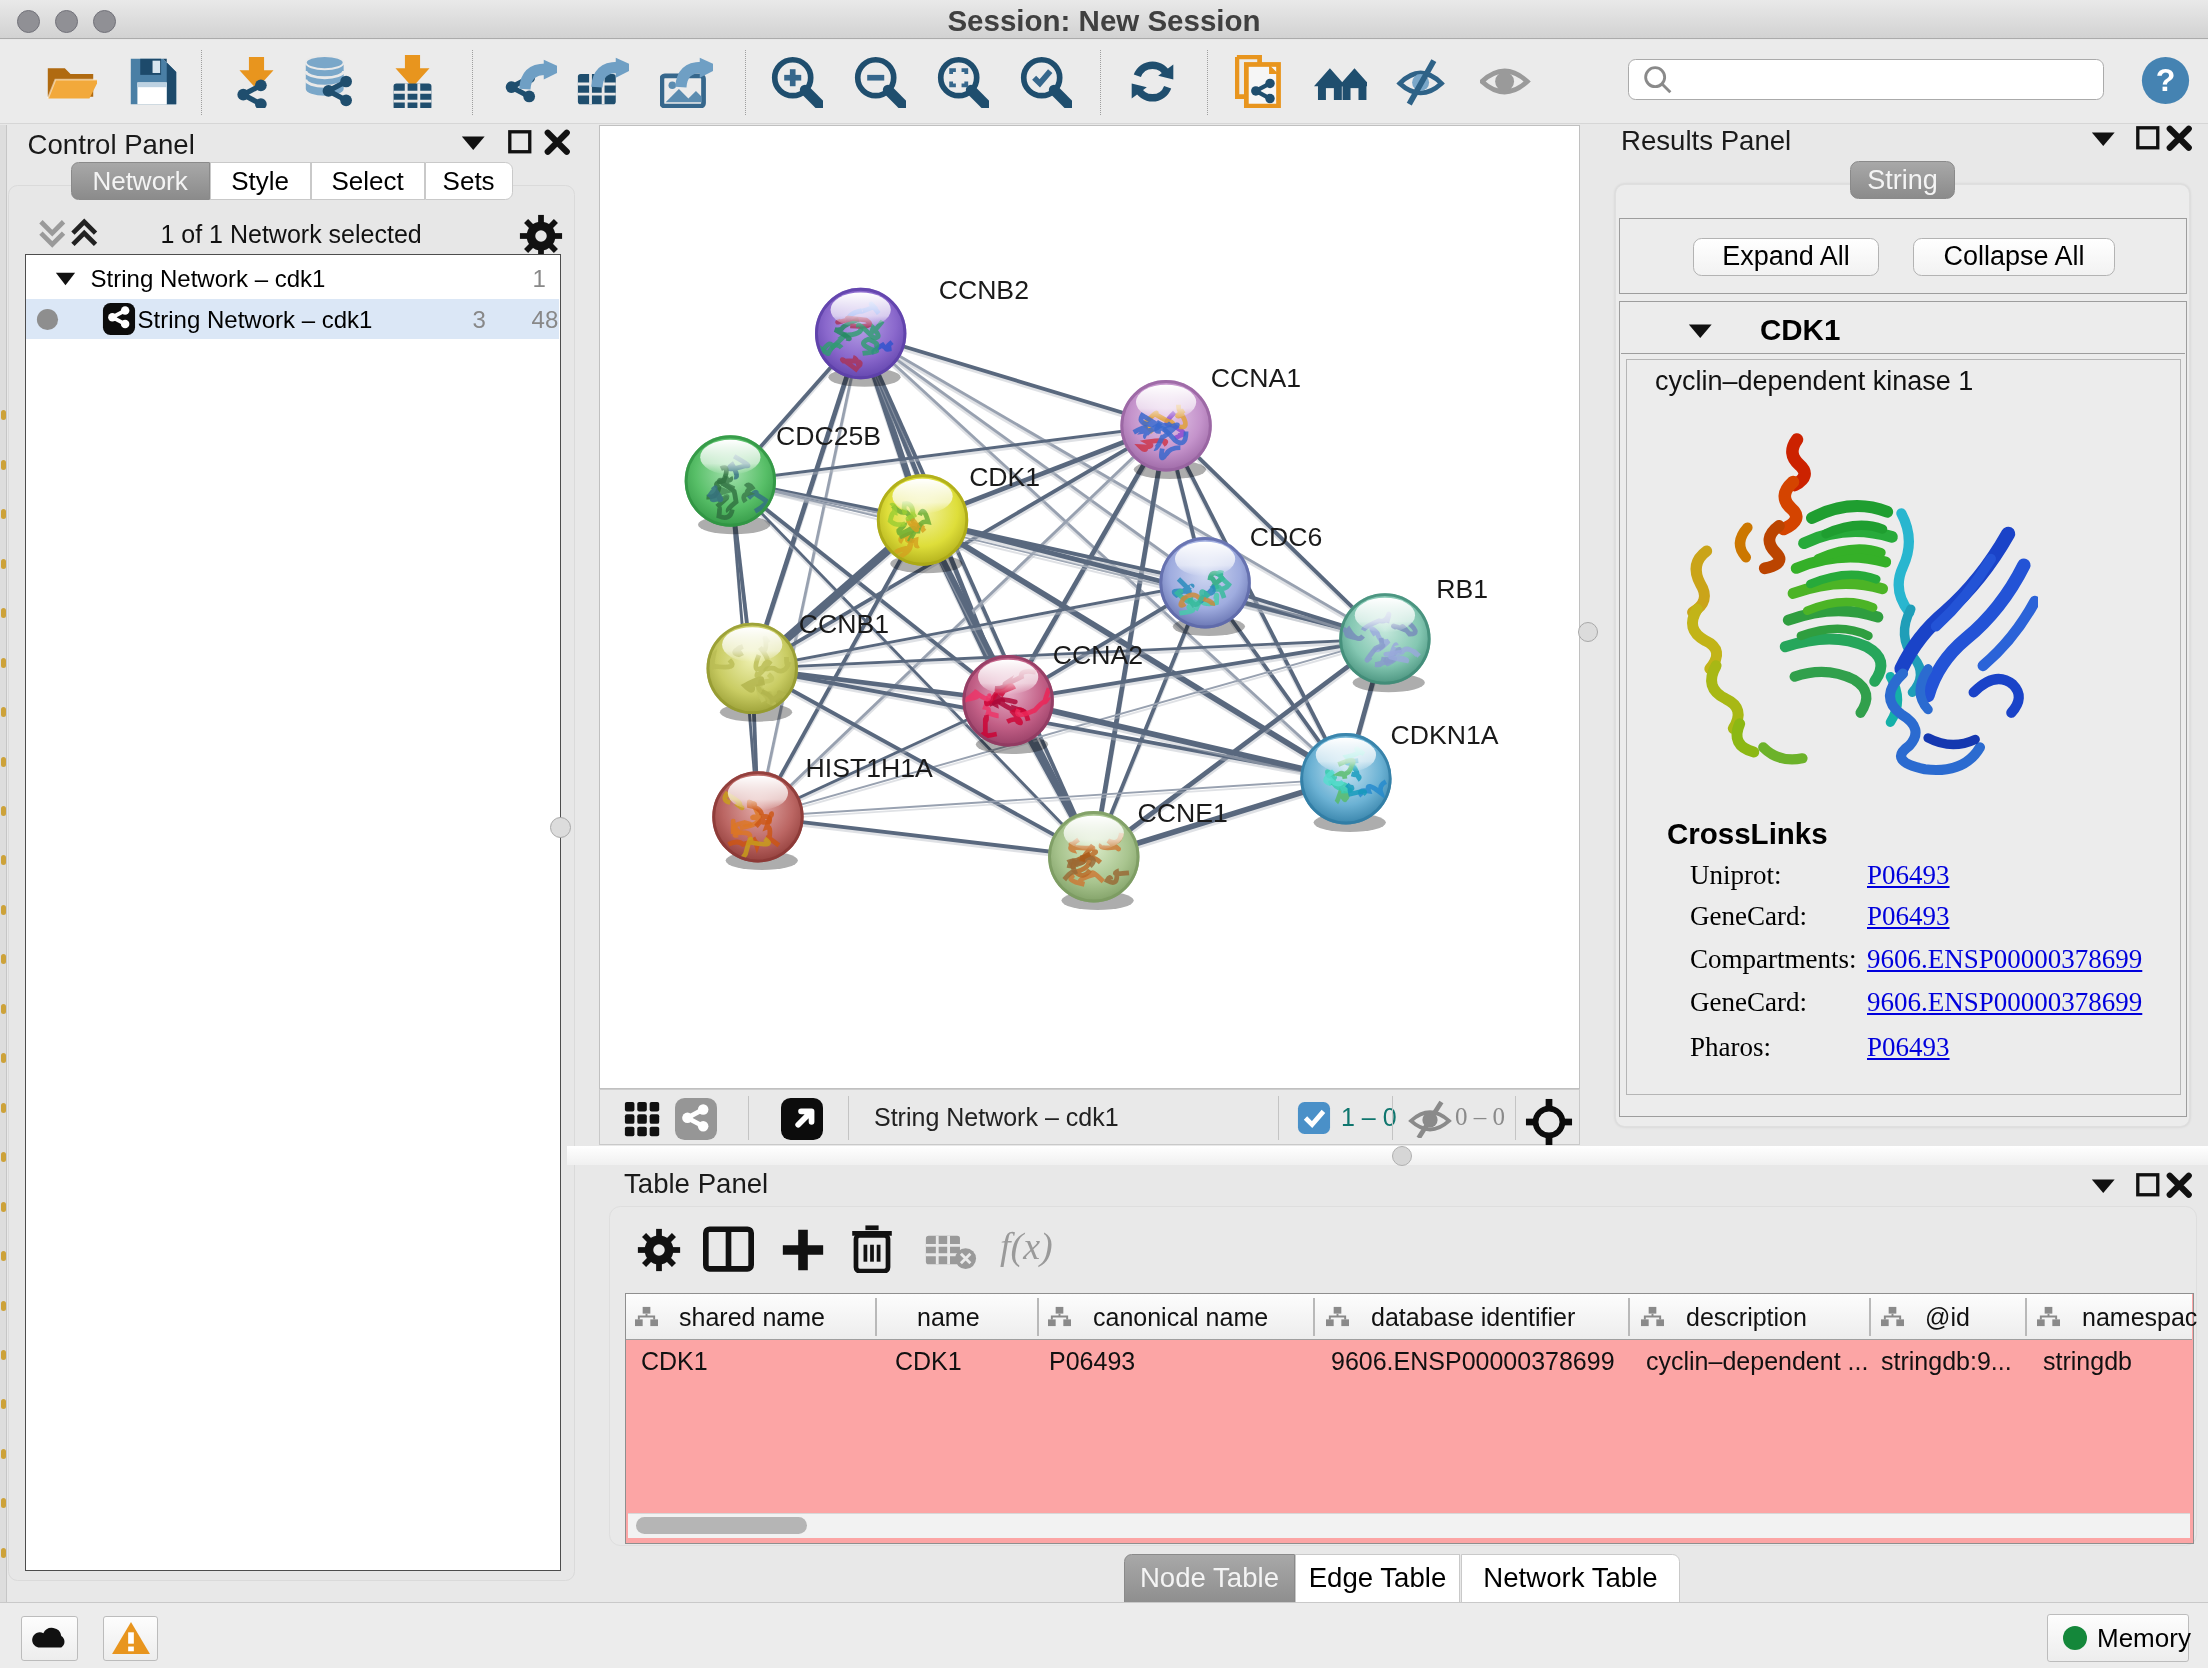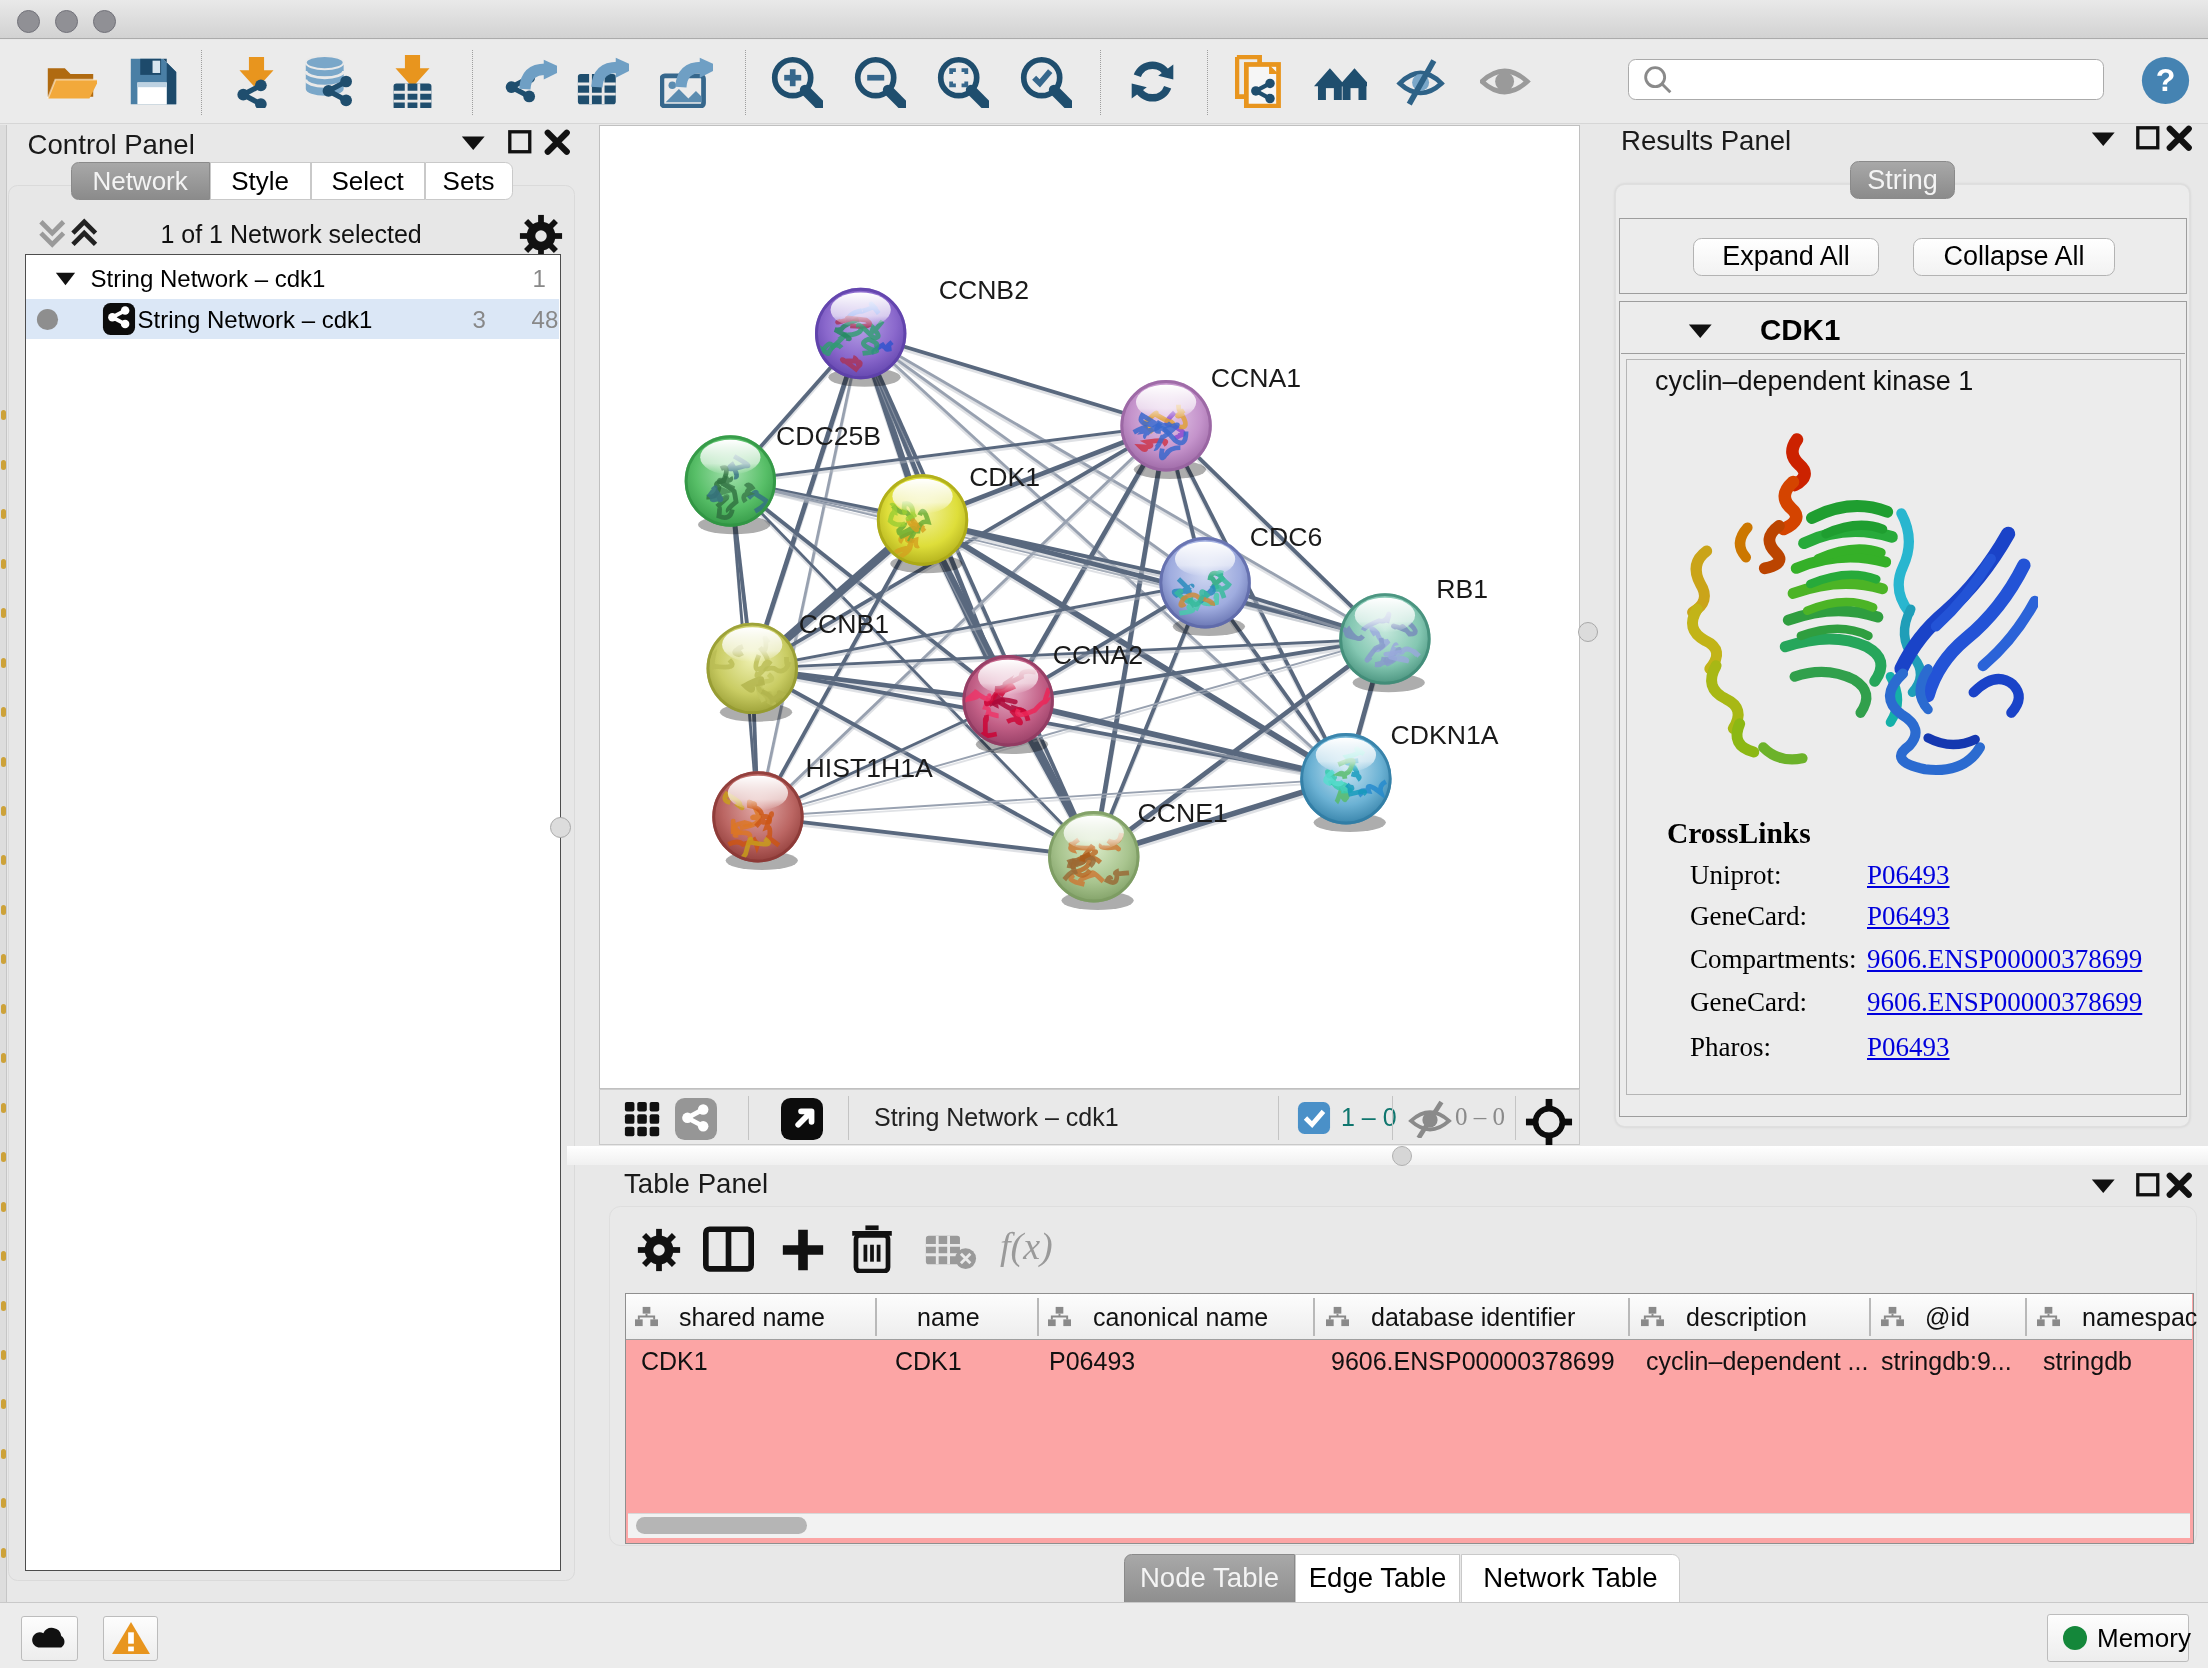--- a/index.html
+++ b/index.html
@@ -29,20 +29,21 @@
 .th-sep{position:absolute;top:3.8px;height:38px;width:1.9px;background:#b9b9b9;}
 .tabbtn{height:56px;font-size:27.6px;text-align:center;line-height:46px;white-space:nowrap;}
 #bottombar{left:0;top:1602px;width:2208px;height:67px;background:#ececec;border-top:1.9px solid #c9c9c9;}
 .bbtn{position:absolute;top:13.3px;height:45px;background:linear-gradient(#fdfdfd,#ededed);border:1.9px solid #bcbcbc;border-radius:2.9px;}
 a.lk{color:#0000dd;}
 </style></head><body>
 <div id="titlebar" class="abs">
 <div class="tlight" style="left:17px"></div>
 <div class="tlight" style="left:55px"></div>
 <div class="tlight" style="left:93px"></div>
+<div id="wtitle">Session: New Session</div>
   </div>
 <div id="toolbar" class="abs">
 <svg class="abs" style="left:44px;top:15px;" width="53" height="53" viewBox="0 0 56 56">
       <path d="M4 14 L22 14 L28 20 L52 20 L52 44 L4 44 Z" fill="#b06a10"></path>
       <path d="M4 46 L12 26 L58 26 L48 46 Z" fill="#f2a93b"></path>
       <path d="M4 46 L12 26 L58 26" fill="none" stroke="#fff" stroke-width="2" opacity="0.5"></path>
     </svg>
 <svg class="abs" style="left:127px;top:15px;" width="53" height="53" viewBox="0 0 56 56">
       <path d="M4 4 L38 4 L52 18 L52 52 L4 52 Z" fill="#4a7fa5"></path>
       <path d="M38 4 L52 18 L52 52 L42 52 L42 4 Z" fill="#1d4a6b"></path>
@@ -824,21 +825,21 @@
         <path d="M330 388 Q360 404 390 390" stroke="#1538b0" stroke-width="12"></path>
         <path d="M200 128 Q240 110 272 122" stroke="#1f9e30" stroke-width="12"></path>
         <path d="M190 160 Q235 140 270 152" stroke="#35b028" stroke-width="12"></path>
         <path d="M180 192 Q228 172 264 186" stroke="#27aa3a" stroke-width="11"></path>
         <path d="M176 226 Q224 206 260 222" stroke="#4cb426" stroke-width="11"></path>
         <path d="M168 258 Q218 240 254 258" stroke="#2f9e3f" stroke-width="11"></path>
         <path d="M410 160 Q380 210 340 246" stroke="#2353d6" stroke-width="13"></path>
         <path d="M330 300 Q310 330 330 352" stroke="#2b6bd0" stroke-width="12"></path>
       </g>
     </svg>
-<div class="abs" style="left:88px;top:700px;font-size:29.5px;font-weight:bold;color:#000;font-family:Liberation Serif, serif;">CrossLinks</div>
+<div class="abs" style="left:88px;top:700px;font-size:29.5px;font-weight:bold;color:#000;font-family:Liberation Sans, sans-serif;">CrossLinks</div>
 <div class="abs" style="left:111px;top:743px;font-size:27px;color:#000;font-family:'Liberation Serif',serif;">Uniprot:</div>
 <div class="abs" style="left:288px;top:743px;font-size:27px;font-family:'Liberation Serif',serif;"><a class="lk" href="#">P06493</a></div>
 <div class="abs" style="left:111px;top:784px;font-size:27px;color:#000;font-family:'Liberation Serif',serif;">GeneCard:</div>
 <div class="abs" style="left:288px;top:784px;font-size:27px;font-family:'Liberation Serif',serif;"><a class="lk" href="#">P06493</a></div>
 <div class="abs" style="left:111px;top:827px;font-size:27px;color:#000;font-family:'Liberation Serif',serif;text-align:center;">Compartments:</div>
 <div class="abs" style="left:288px;top:827px;font-size:27px;font-family:'Liberation Serif',serif;"><a class="lk" href="#">9606.ENSP00000378699</a></div>
 <div class="abs" style="left:111px;top:870px;font-size:27px;color:#000;font-family:'Liberation Serif',serif;">GeneCard:</div>
 <div class="abs" style="left:288px;top:870px;font-size:27px;font-family:'Liberation Serif',serif;"><a class="lk" href="#">9606.ENSP00000378699</a></div>
 <div class="abs" style="left:111px;top:915px;font-size:27px;color:#000;font-family:'Liberation Serif',serif;">Pharos:</div>
 <div class="abs" style="left:288px;top:915px;font-size:27px;font-family:'Liberation Serif',serif;"><a class="lk" href="#">P06493</a></div>

